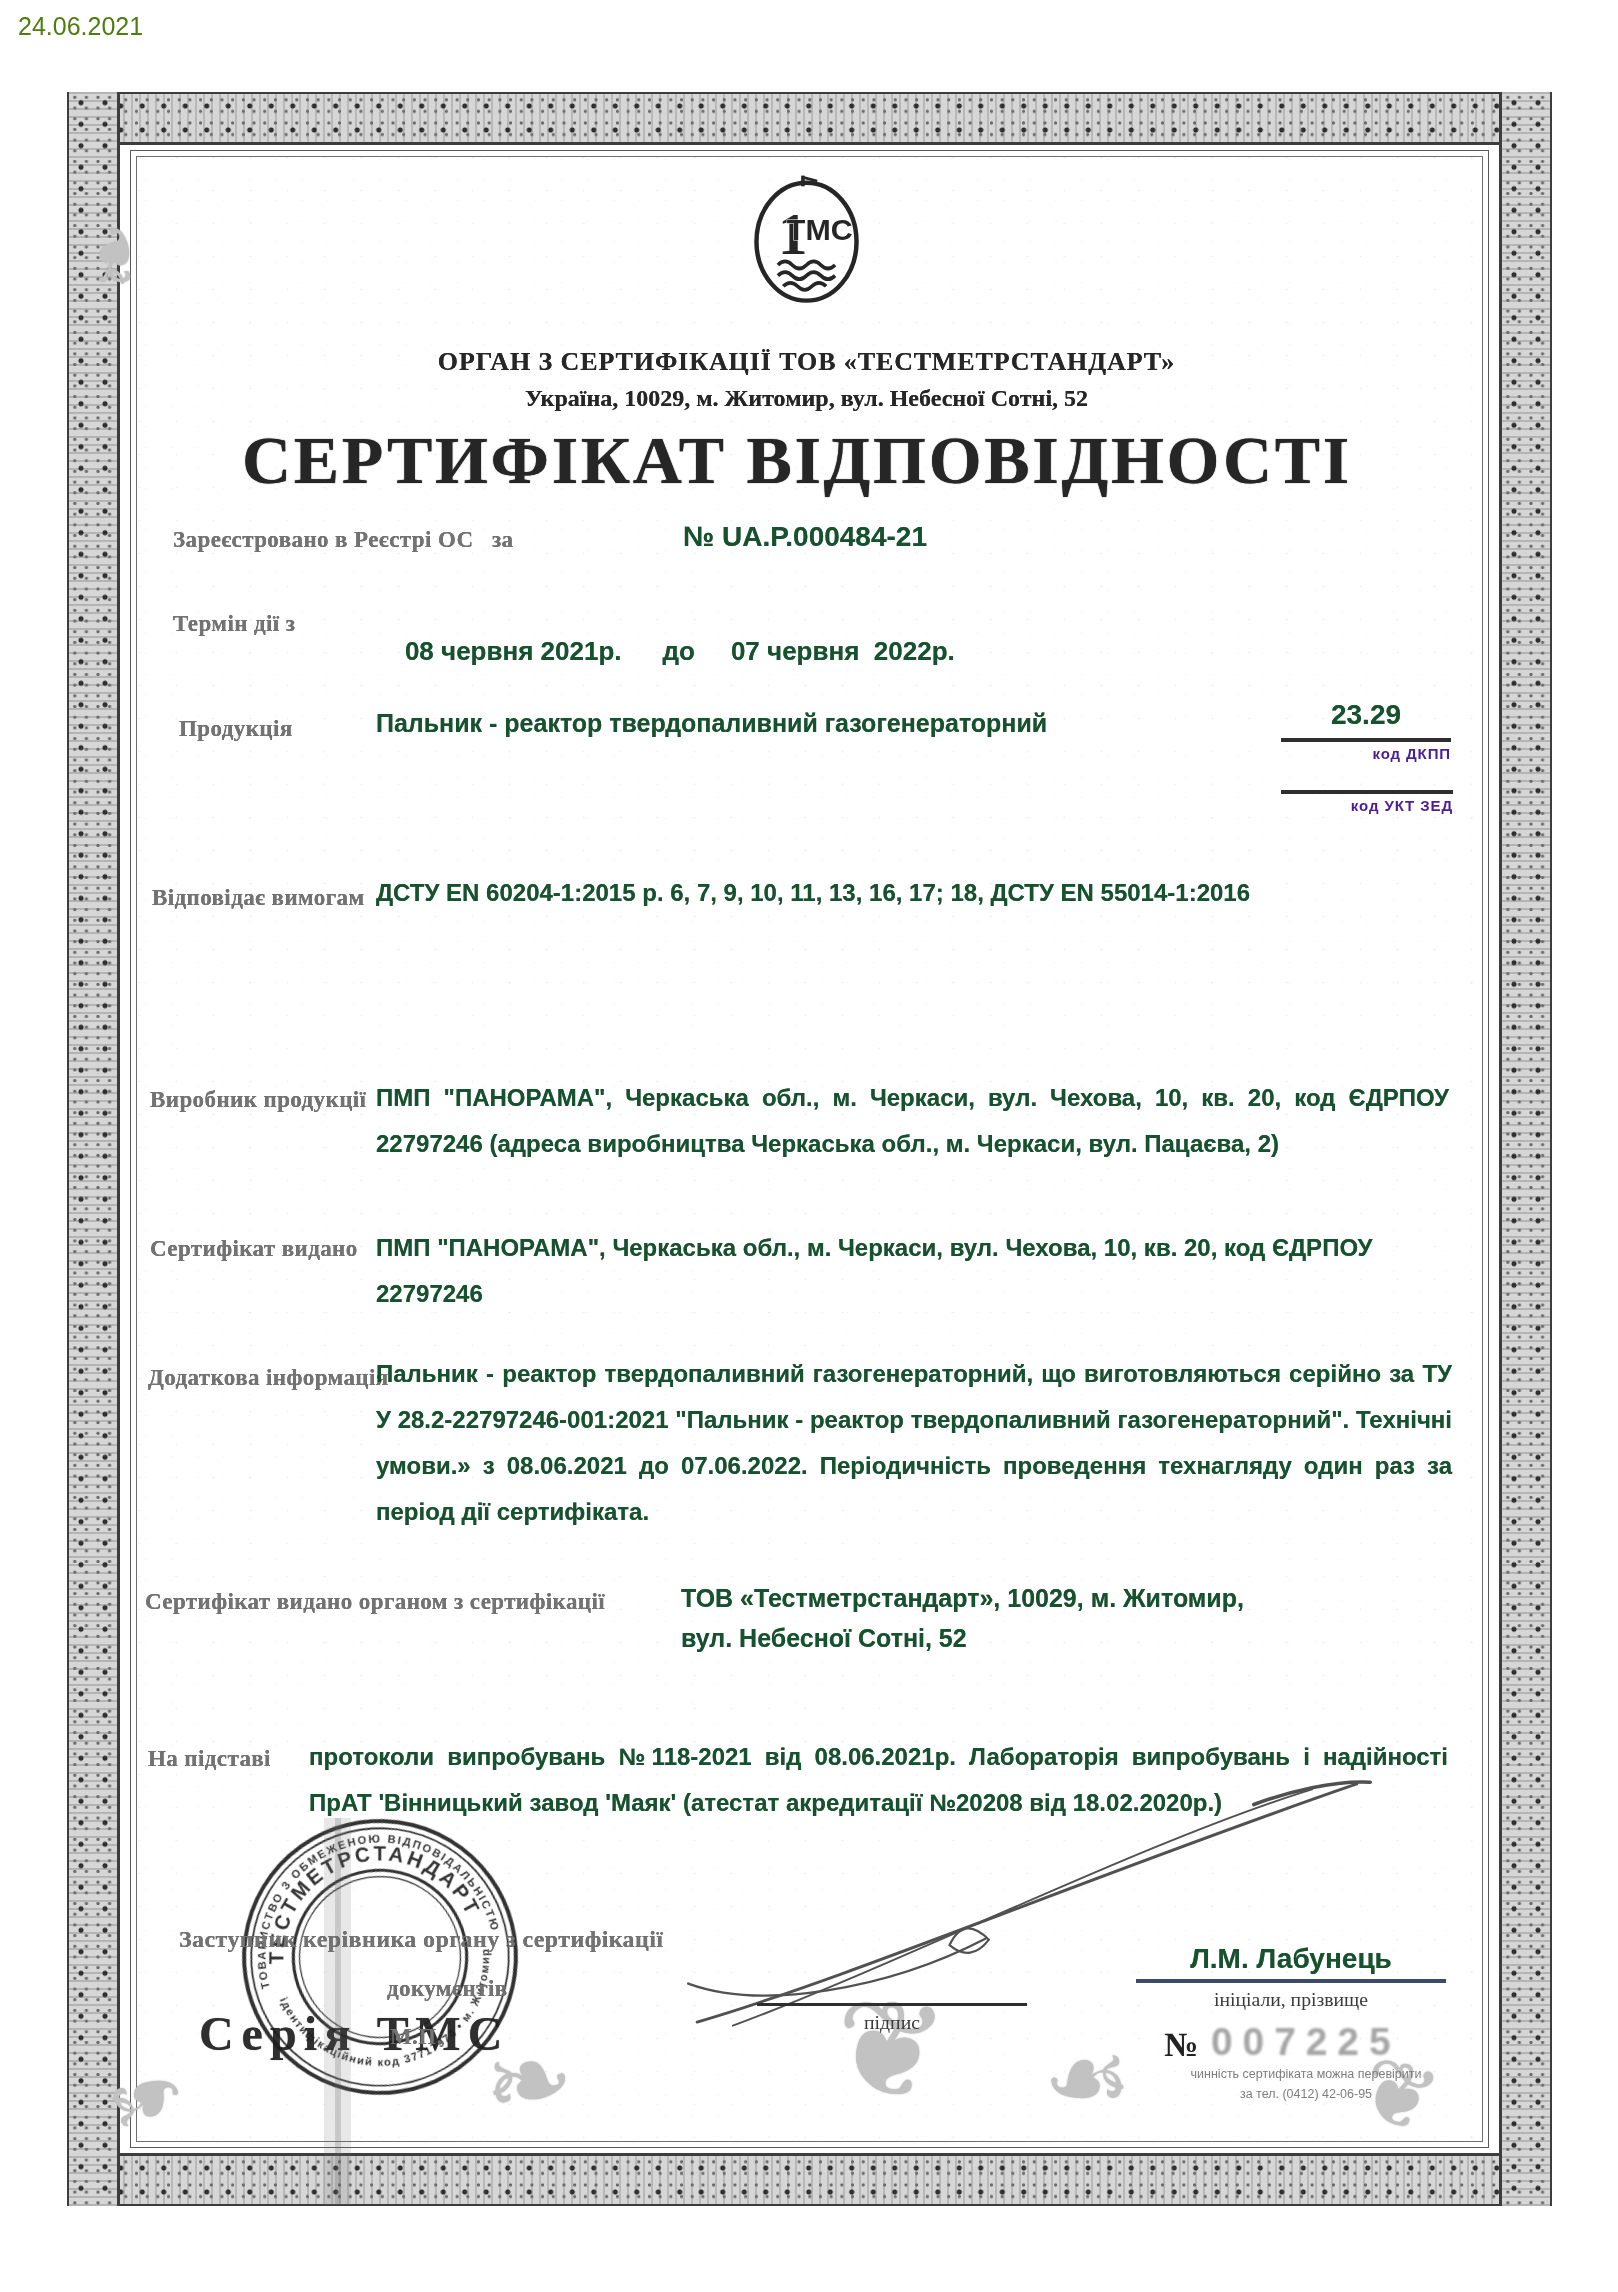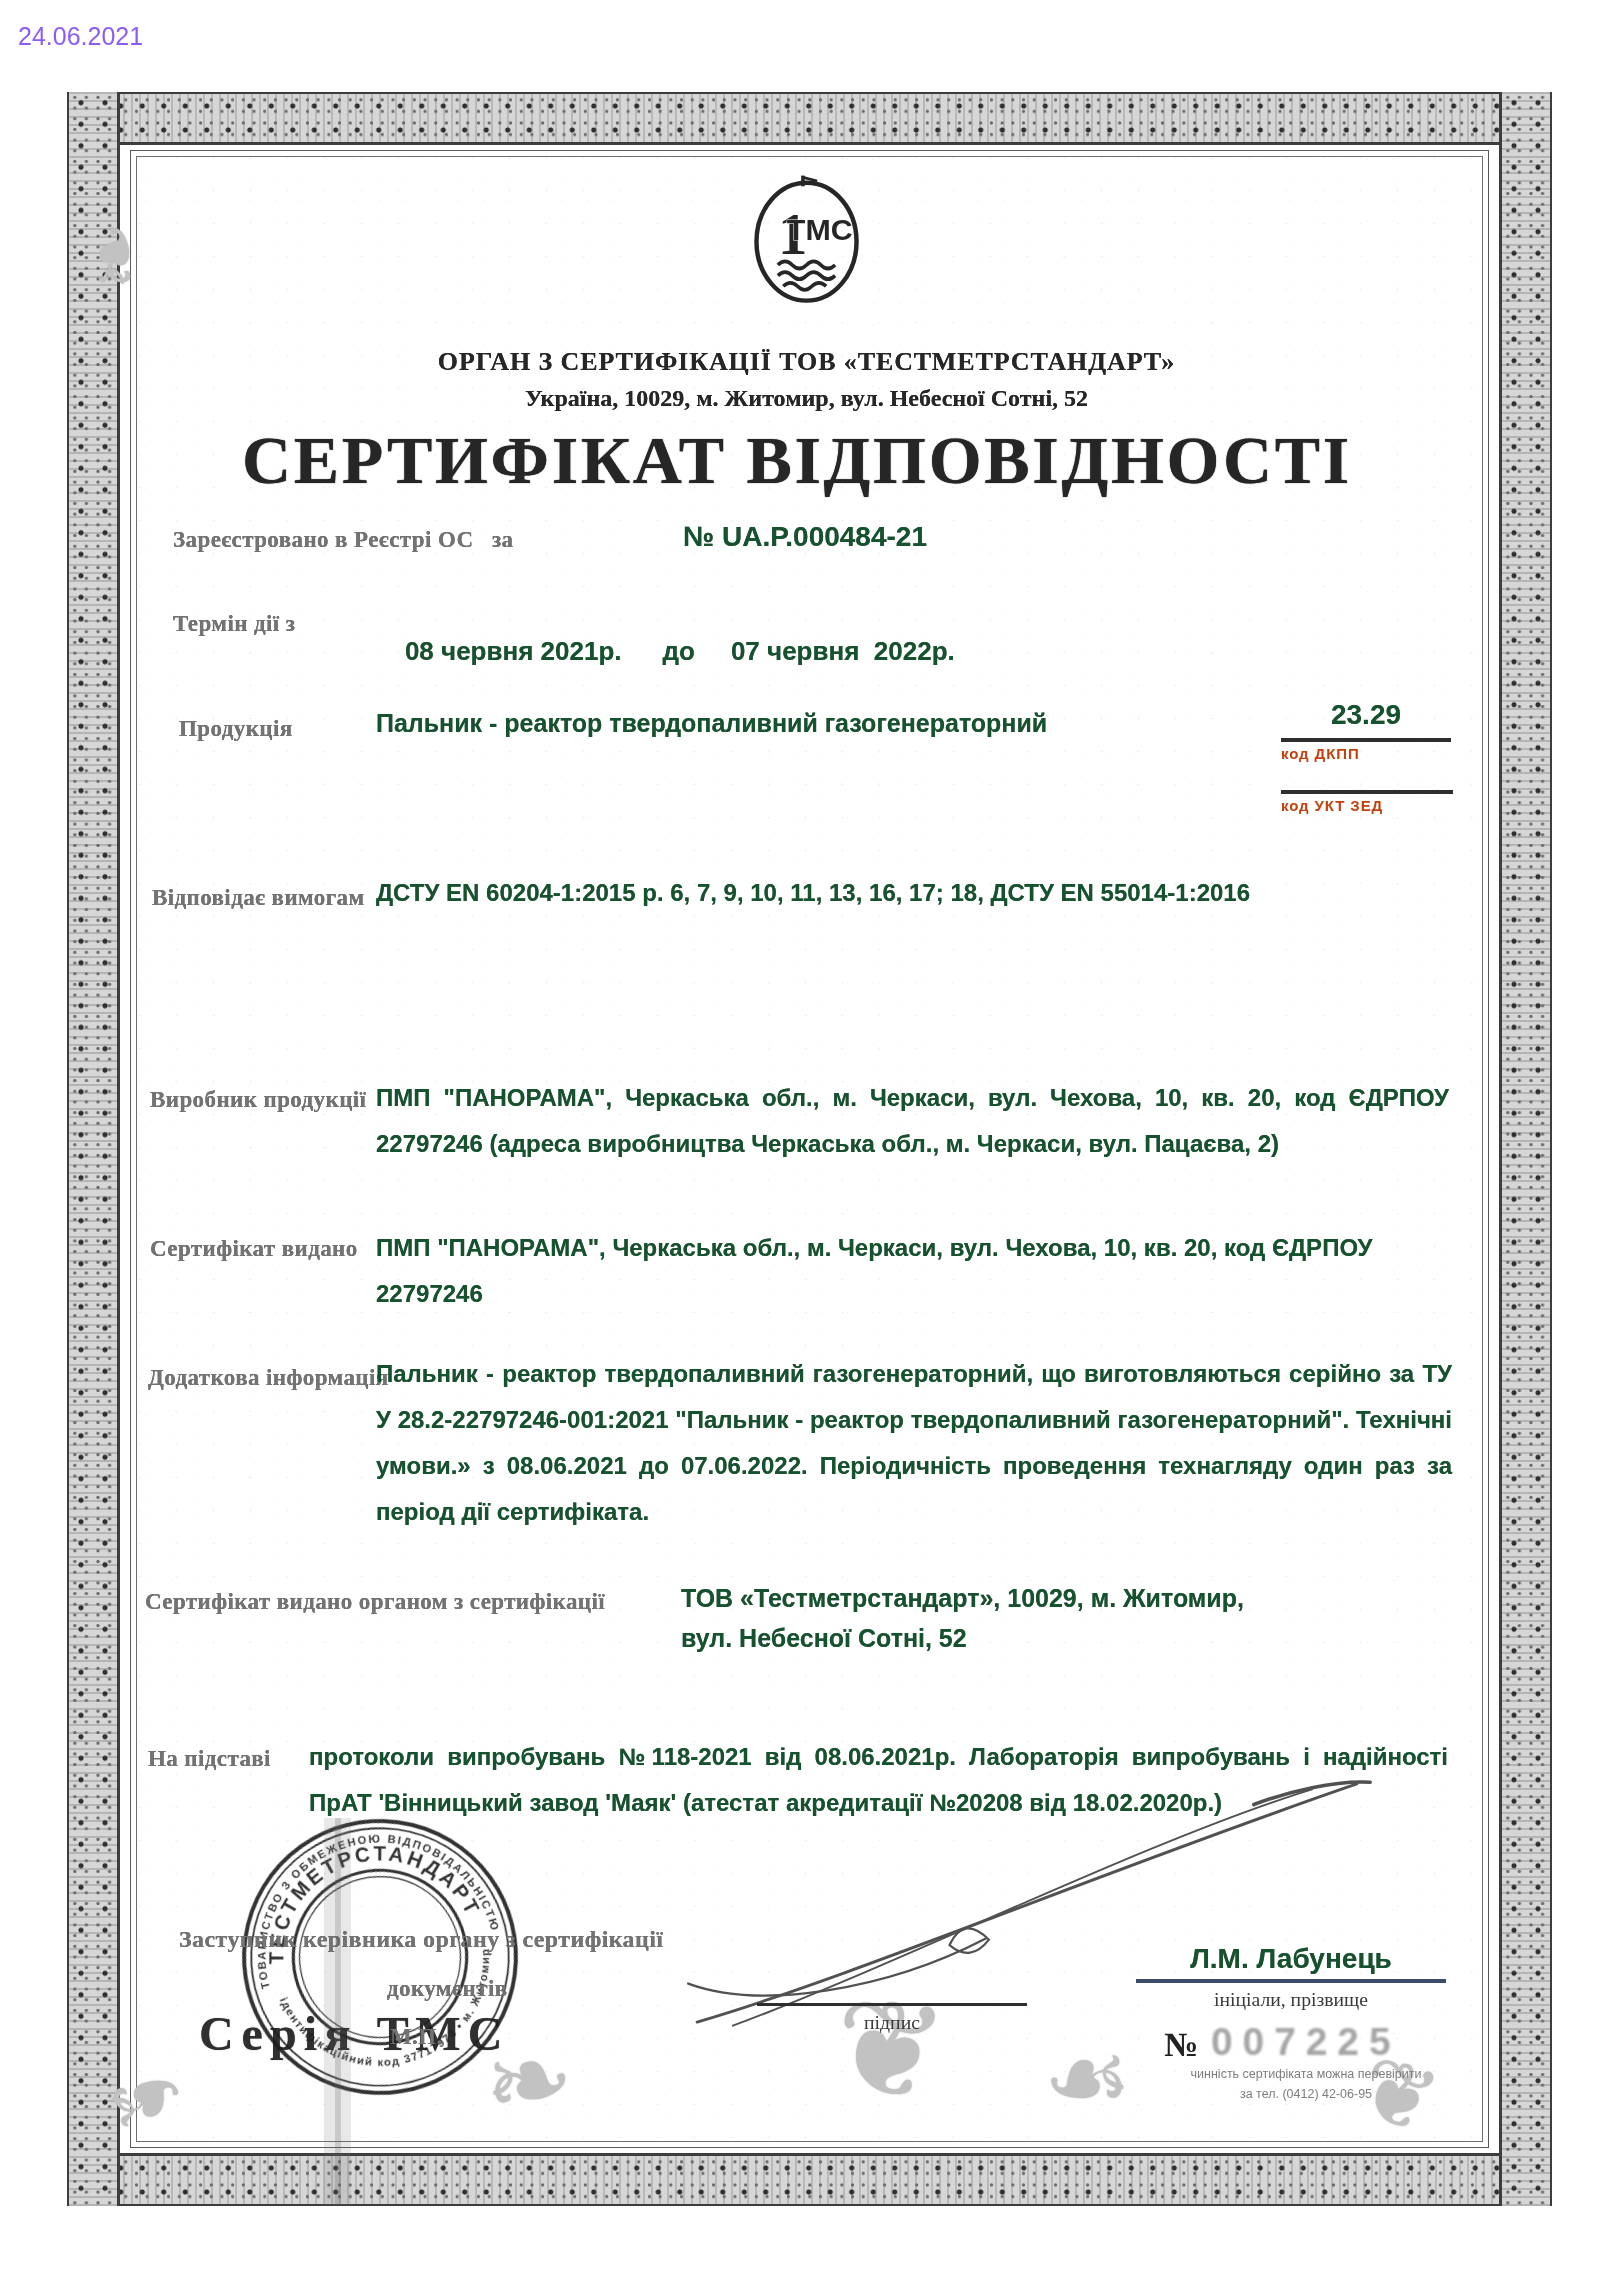--- a/index.html
+++ b/index.html
@@ -1,19 +1,19 @@
 <!DOCTYPE html>
 <html style="font-size:14.3px"><head>
 <meta charset="utf-8">
 <style>
   html,body{margin:0;padding:0;background:#ffffff;}
   .page{position:relative;width:1618px;height:2293px;background:#ffffff;overflow:hidden;
         font-family:"Liberation Serif",serif;color:#222;}
   .abs{position:absolute;}
-  .scan-date{left:18px;top:22px;font-family:"Liberation Sans",sans-serif;font-size:25px;color:#8b5cf6;}
+  .scan-date{left:18px;top:12px;font-family:"Liberation Sans",sans-serif;font-size:25px;color:#4d7c0f;}
 
   
   .frame{left:67px;top:87px;width:1485px;height:2124px;}
   .band{position:absolute;background-color:#d6d6d6;
         background-image:
           radial-gradient(circle,#2f2f2f 2.1px,transparent 3px),
           radial-gradient(circle,#6a6a6a 1.2px,transparent 2px),
           repeating-linear-gradient(90deg,rgba(0,0,0,.14) 0 1.8px,transparent 1.8px 8px);
         background-size:21.5px 24px,10.7px 11.6px,auto;}
   .band-top{left:0;top:5.4px;width:100%;height:48px;border-top:2.7px solid #3d3d3d;border-bottom:3.6px solid #3d3d3d;}
@@ -44,22 +44,22 @@
   
   .lbl{font-family:"Liberation Serif",serif;font-weight:700;font-size:23px;color:#737373;
        white-space:pre-wrap;letter-spacing:0.4px;text-shadow:0 0 0.5px rgba(40,40,40,.8);z-index:3;}
   .val{font-family:"Liberation Sans",sans-serif;font-weight:700;font-size:24px;color:#14532d;
        white-space:pre-wrap;text-shadow:0 0 0.4px rgba(0,0,0,.55);z-index:3;}
   .para{white-space:normal;text-align:justify;line-height:1.92;}
   .hdr{font-family:"Liberation Serif",serif;font-weight:700;color:#262626;text-align:center;
        text-shadow:0 0 0.6px rgba(30,30,30,.85);z-index:3;}
   .title{font-size:68px;letter-spacing:2.7px;text-shadow:0 0 1.1px rgba(20,20,20,.9);}
   .uline{position:absolute;background:#2e2e2e;z-index:3;}
-  .code-lbl{font-family:"Liberation Sans",sans-serif;font-weight:700;font-size:15px;color:#c2410c;
-            text-align:left;letter-spacing:0.9px;z-index:3;}
+  .code-lbl{font-family:"Liberation Sans",sans-serif;font-weight:700;font-size:15px;color:#4c1d95;
+            text-align:right;letter-spacing:0.9px;z-index:3;}
   .cap{font-family:"Liberation Serif",serif;font-size:19.7px;color:#3a3a3a;z-index:3;}
   .num-digits{font-family:"Liberation Sans",sans-serif;font-weight:700;font-size:39px;color:#8f8f8f;
               letter-spacing:9.9px;filter:blur(1px);opacity:.8;}
   .tiny-note{font-family:"Liberation Sans",sans-serif;font-size:12.5px;color:#7d7d7d;filter:blur(0.4px);
              text-align:center;width:322px;}
   .streak{position:absolute;background:rgba(110,110,110,.16);z-index:4;pointer-events:none;}
 </style>
 </head>
 <body>
 

